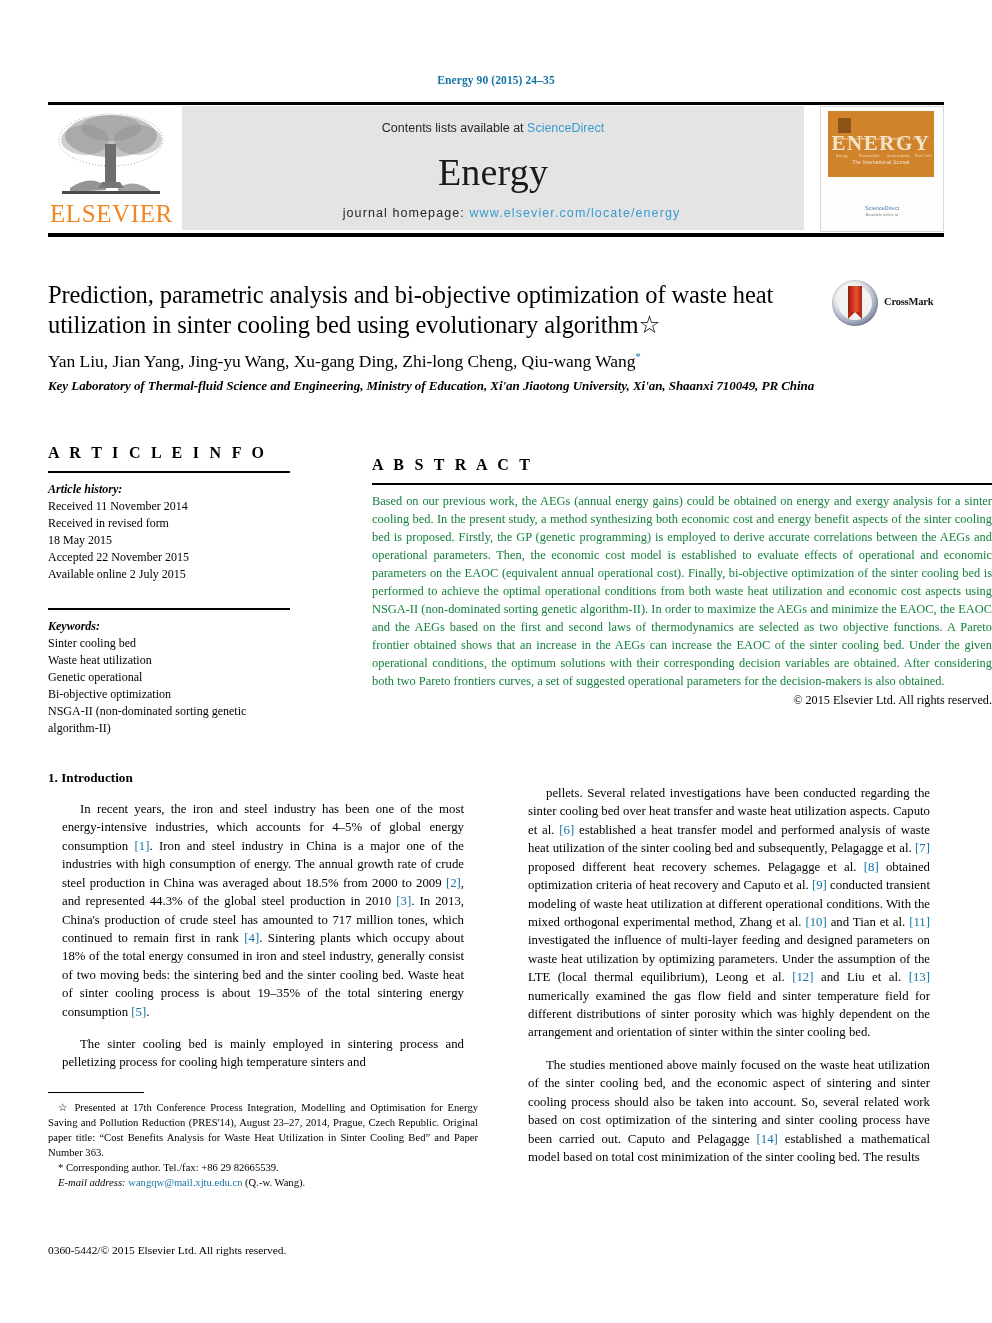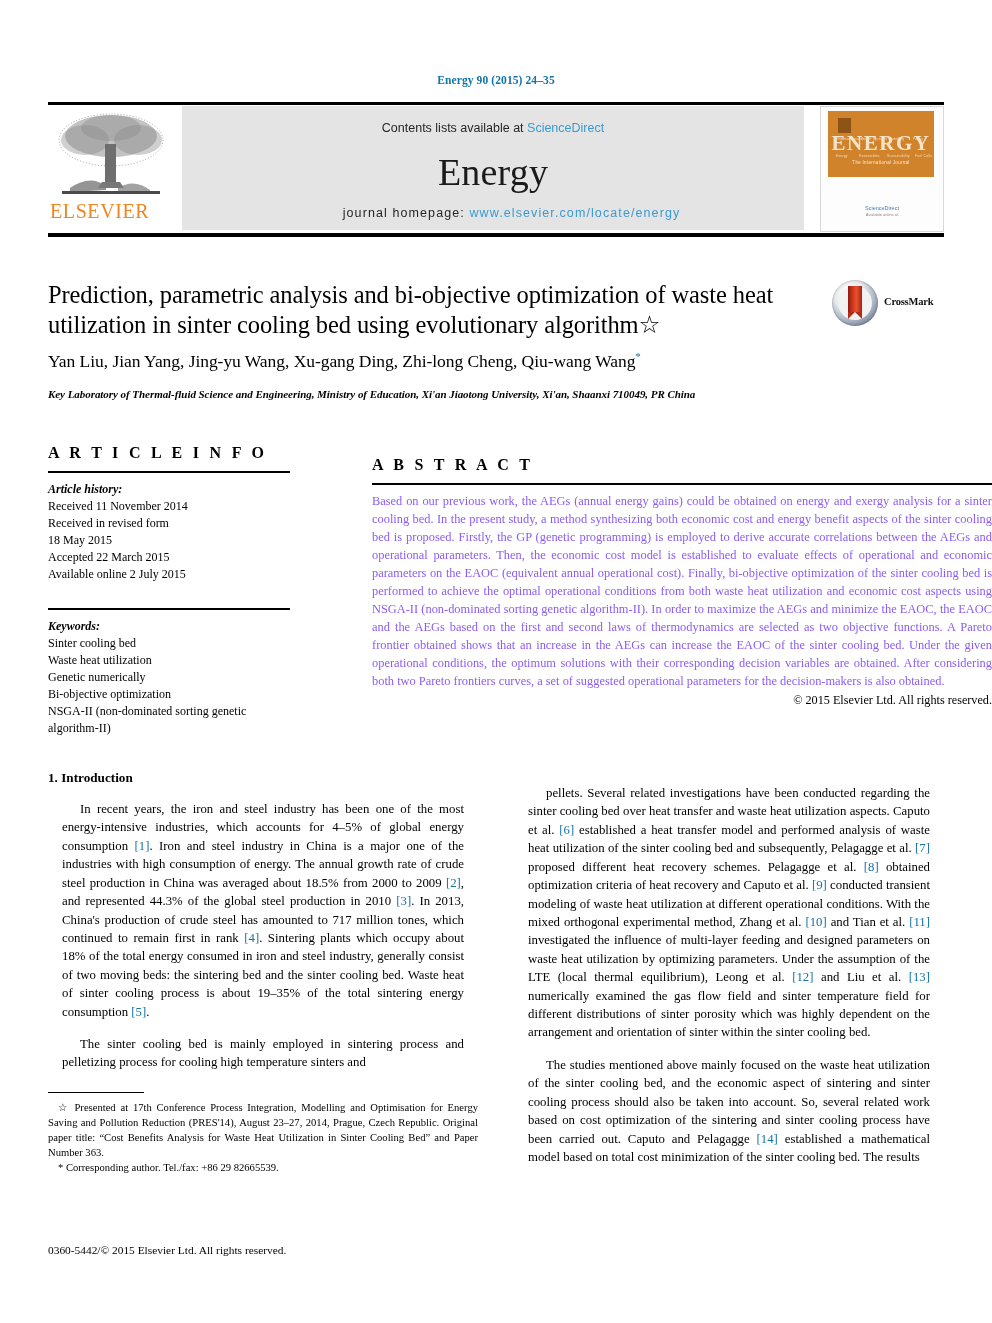--- a/index.html
+++ b/index.html
@@ -71,21 +71,21 @@
     width: 122px;
     height: 92px;
     overflow: hidden;
   }
   .elsevier-word {
     position: absolute;
     left: 0;
     top: 90px;
     width: 122px;
     font-family: "Liberation Serif", serif;
-    font-size: 20px;
+    font-size: 25px;
     letter-spacing: 0.6px;
     color: #f08622;
     font-weight: normal;
   }
   .center-band {
     position: absolute;
     left: 134px;
     top: 4px;
     width: 622px;
     height: 124px;
@@ -268,25 +268,25 @@
     font-family: "Liberation Serif", serif;
     font-size: 17.5px;
     color: #000;
     letter-spacing: -0.05px;
   }
   .authors sup {
     font-size: 11px;
     color: #1473a6;
   }
   .affiliation {
-    margin-top: 16px;
+    margin-top: 6px;
     font-family: "Liberation Serif", serif;
     font-style: italic;
     font-weight: bold;
-    font-size: 11px;
+    font-size: 13px;
     color: #000;
     letter-spacing: -0.05px;
   }
 
   
   .info-abstract {
     position: absolute;
     left: 48px;
     top: 444px;
     width: 896px;
@@ -324,21 +324,21 @@
     font-style: italic;
     font-weight: bold;
   }
   .hist-gap { height: 16px; }
   .abstract-body {
     margin-top: 8px;
     font-family: "Liberation Serif", serif;
     font-size: 12.4px;
     line-height: 1.45;
     text-align: justify;
-    color: #8b5cf6;
+    color: #15803d;
   }
   .copyright {
     margin-top: 2px;
     text-align: right;
     font-family: "Liberation Serif", serif;
     font-size: 12.2px;
   }
 
   
   .body-cols {
@@ -489,30 +489,30 @@
   <div class="info-abstract">
 
     <div class="col-info">
       <div class="sect-head">A R T I C L E   I N F O</div>
       <div class="hr-thick"></div>
       <div class="info-body">
         <div class="it">Article history:</div>
         <div>Received 11 November 2014</div>
         <div>Received in revised form</div>
         <div>18 May 2015</div>
-        <div>Accepted 22 March 2015</div>
+        <div>Accepted 22 November 2015</div>
         <div>Available online 2 July 2015</div>
       </div>
       <div class="hist-gap"></div>
       <div class="hr-thick"></div>
       <div class="info-body">
         <div class="it">Keywords:</div>
         <div>Sinter cooling bed</div>
         <div>Waste heat utilization</div>
-        <div>Genetic numerically</div>
+        <div>Genetic operational</div>
         <div>Bi-objective optimization</div>
         <div>NSGA-II (non-dominated sorting genetic algorithm-II)</div>
       </div>
     </div>
 
     <div class="col-abstract">
       <div class="sect-head">A B S T R A C T</div>
       <div class="hr-thick"></div>
       <div class="abstract-body">Based on our previous work, the AEGs (annual energy gains) could be obtained on energy and exergy analysis for a sinter cooling bed. In the present study, a method synthesizing both economic cost and energy benefit aspects of the sinter cooling bed is proposed. Firstly, the GP (genetic programming) is employed to derive accurate correlations between the AEGs and operational parameters. Then, the economic cost model is established to evaluate effects of operational and economic parameters on the EAOC (equivalent annual operational cost). Finally, bi-objective optimization of the sinter cooling bed is performed to achieve the optimal operational conditions from both waste heat utilization and economic cost aspects using NSGA-II (non-dominated sorting genetic algorithm-II). In order to maximize the AEGs and minimize the EAOC, the EAOC and the AEGs based on the first and second laws of thermodynamics are selected as two objective functions. A Pareto frontier obtained shows that an increase in the AEGs can increase the EAOC of the sinter cooling bed. Under the given operational conditions, the optimum solutions with their corresponding decision variables are obtained. After considering both two Pareto frontiers curves, a set of suggested operational parameters for the decision-makers is also obtained.</div>
       <div class="copyright">© 2015 Elsevier Ltd. All rights reserved.</div>
@@ -529,19 +529,22 @@
     <div class="bcol right">
       <p class="para">pellets. Several related investigations have been conducted regarding the sinter cooling bed over heat transfer and waste heat utilization aspects. Caputo et al. <span class="ref">[6]</span> established a heat transfer model and performed analysis of waste heat utilization of the sinter cooling bed and subsequently, Pelagagge et al. <span class="ref">[7]</span> proposed different heat recovery schemes. Pelagagge et al. <span class="ref">[8]</span> obtained optimization criteria of heat recovery and Caputo et al. <span class="ref">[9]</span> conducted transient modeling of waste heat utilization at different operational conditions. With the mixed orthogonal experimental method, Zhang et al. <span class="ref">[10]</span> and Tian et al. <span class="ref">[11]</span> investigated the influence of multi-layer feeding and designed parameters on waste heat utilization by optimizing parameters. Under the assumption of the LTE (local thermal equilibrium), Leong et al. <span class="ref">[12]</span> and Liu et al. <span class="ref">[13]</span> numerically examined the gas flow field and sinter temperature field for different distributions of sinter porosity which was highly dependent on the arrangement and orientation of sinter within the sinter cooling bed.</p>
       <p class="para">The studies mentioned above mainly focused on the waste heat utilization of the sinter cooling bed, and the economic aspect of sintering and sinter cooling process should also be taken into account. So, several related work based on cost optimization of the sintering and sinter cooling process have been carried out. Caputo and Pelagagge <span class="ref">[14]</span> established a mathematical model based on total cost minimization of the sinter cooling bed. The results</p>
     </div>
   </div>
 
   <div class="footnotes">
     <div class="fn-rule"></div>
     <p class="fn indent">☆ Presented at 17th Conference Process Integration, Modelling and Optimisation for Energy Saving and Pollution Reduction (PRES'14), August 23–27, 2014, Prague, Czech Republic. Original paper title: “Cost Benefits Analysis for Waste Heat Utilization in Sinter Cooling Bed” and Paper Number 363.</p>
     <p class="fn indent">* Corresponding author. Tel./fax: +86 29 82665539.</p>
+    <p class="fn indent">
+      <span class="em">E-mail address: </span><span class="lnk">wangqw@mail.xjtu.edu.cn</span><span> (Q.-w. Wang).</span>
+    </p>
   </div>
 
   <div class="doi-block">
     <div>0360-5442/© 2015 Elsevier Ltd. All rights reserved.</div>
   </div>
 
 </div>
 
 </body></html>

